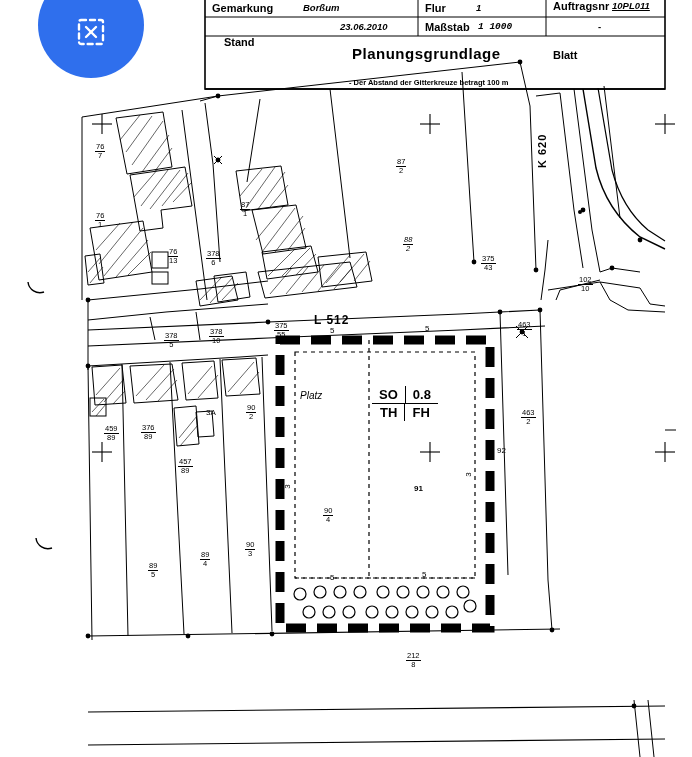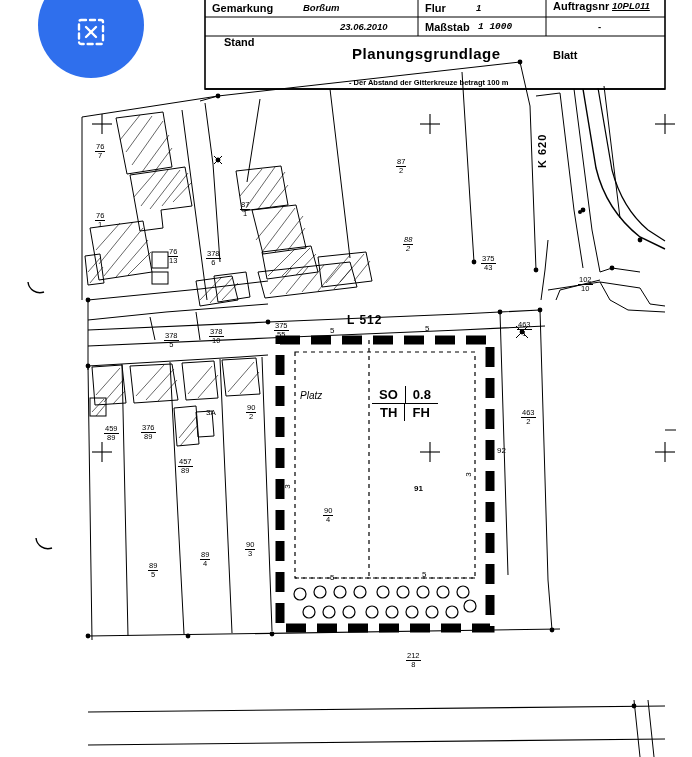--- a/index.html
+++ b/index.html
@@ -371,21 +371,21 @@
 <div class="tb tb-label" style="left:212px; top:36px;margin-left:12px;">Stand</div>
 <div class="tb tb-val-italic" style="left:300px; top:21px;margin-left:40px;">23.06.2010</div>
 <div class="tb tb-label" style="left:425px; top:21px;">Maßstab</div>
 <div class="tb tb-val-italic" style="left:478px; top:21px;font-family:Liberation Mono, monospace;">1   1000</div>
 <div class="tb tb-label" style="left:553px; top:21px;margin-top:28px;">Blatt</div>
 <div class="tb tb-val" style="left:598px; top:21px;">-</div>
 
 <div class="tb tb-title" style="left:352px; top:45px;">Planungsgrundlage</div>
 <div class="tb tb-note" style="left:349px; top:78px;">- Der Abstand der Gitterkreuze betragt 100 m</div>
 
-<div class="road-label" style="left:347px; top:313px;">L 512</div>
+<div class="road-label" style="left:314px; top:313px;">L 512</div>
 <div class="k620" style="left:536px; top:168px;">K 620</div>
 
 <div class="platz" style="left:300px; top:390px;">Platz</div>
 
 <div class="nutz" style="left:372px; top:378px;margin-top:8px;">
   <div class="row">
     <div class="cell">SO</div>
     <div class="vbar"></div>
     <div class="cell">0.8</div>
   </div>

